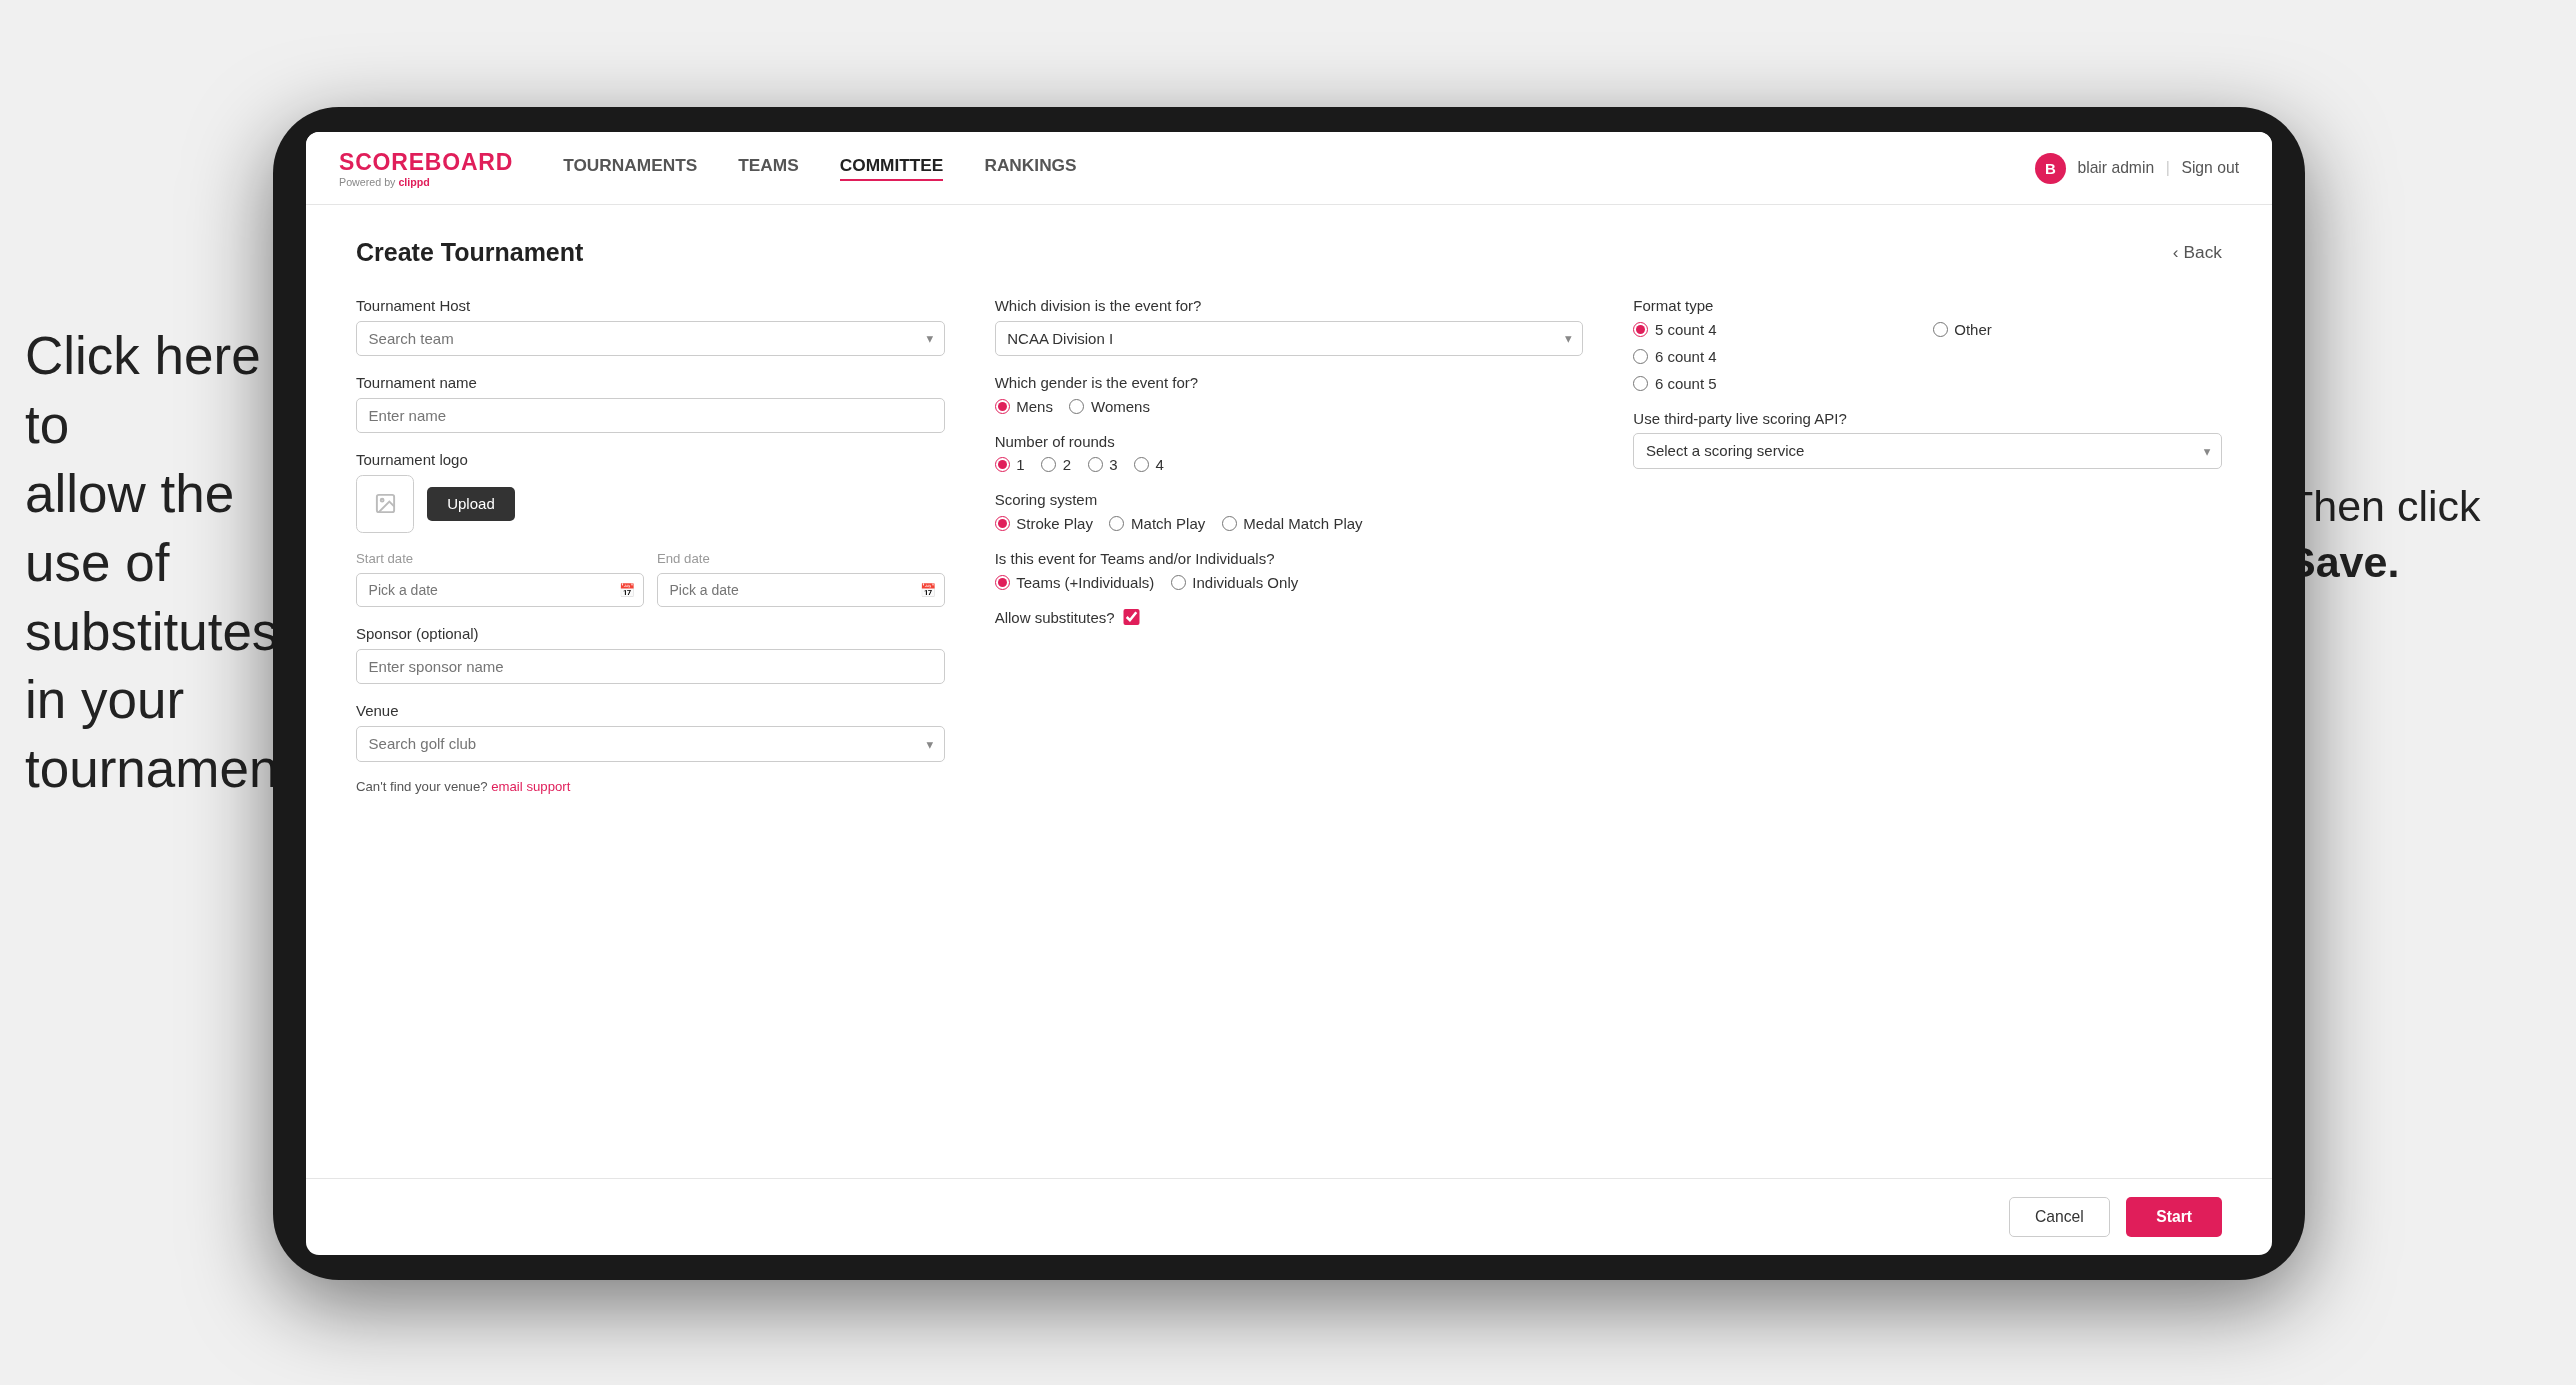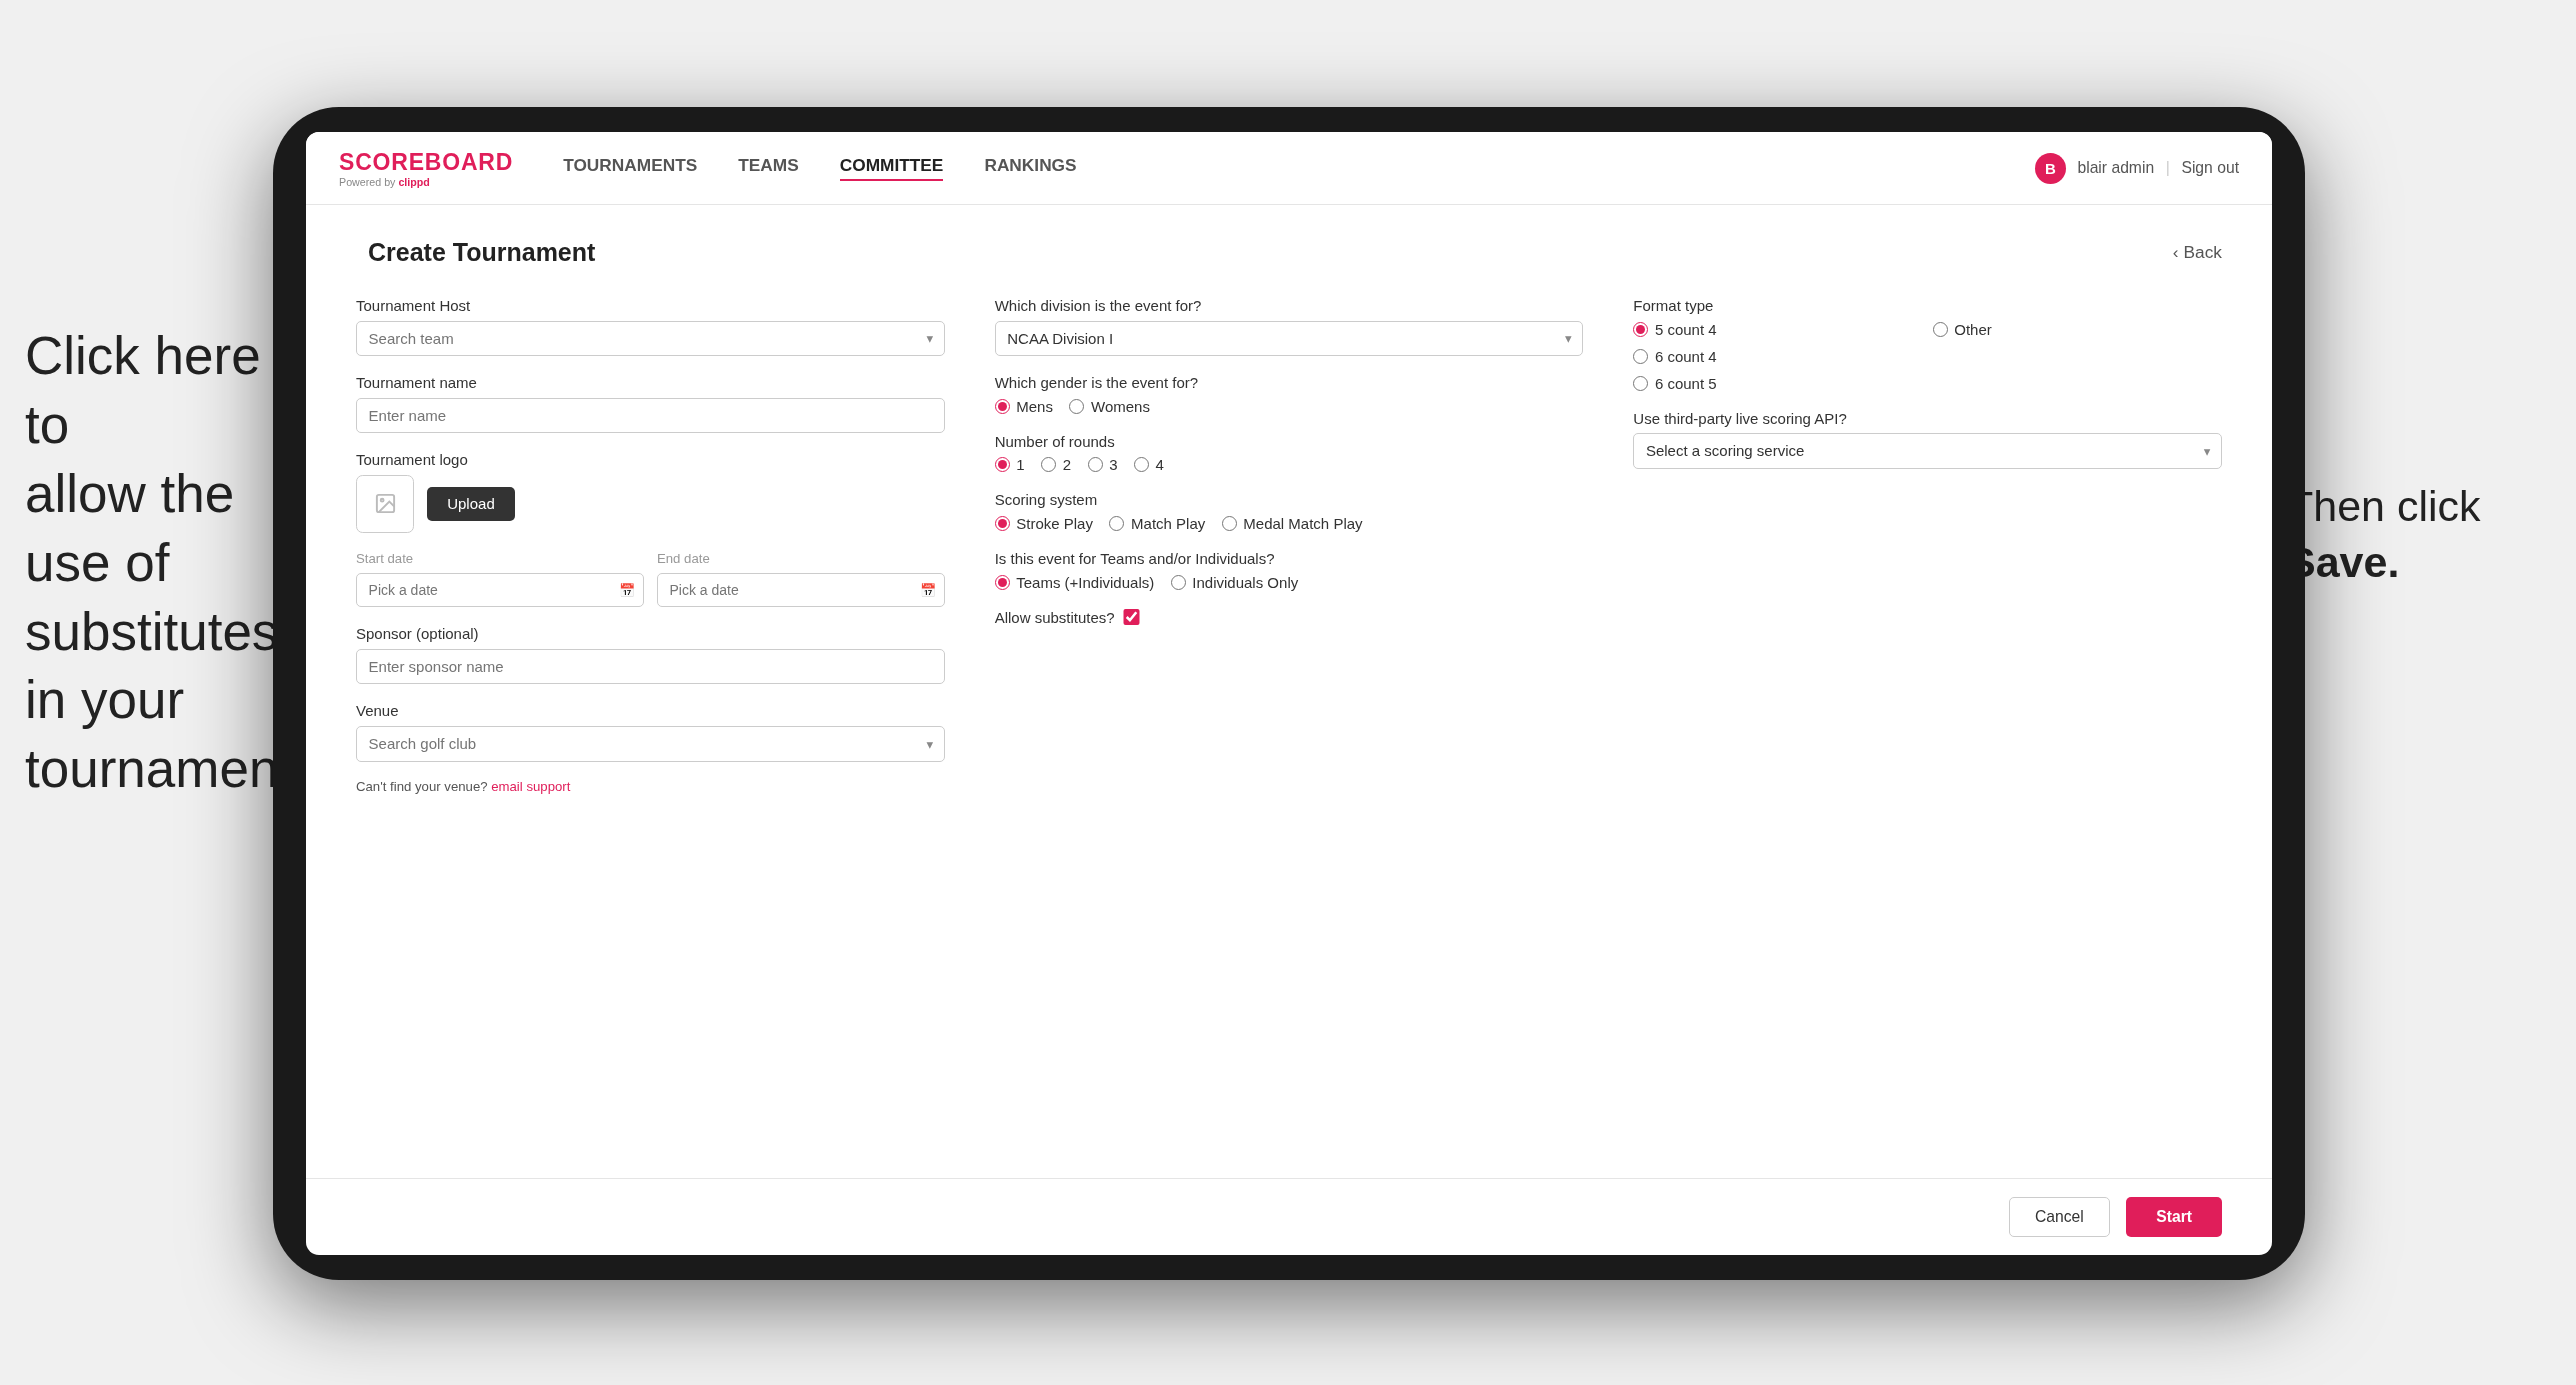--- a/index.html
+++ b/index.html
@@ -148,21 +148,20 @@
     .page-header {
       display: flex;
       justify-content: space-between;
       align-items: center;
       margin-bottom: 30px;
     }
     .page-title {
       font-size: 25px;
       font-weight: 700;
       color: #222;
-      margin-left: 12px;
     }
     .back-link {
       font-size: 17.3px;
       color: #555;
       cursor: pointer;
       display: flex;
       align-items: center;
       gap: 5px;
     }
 

